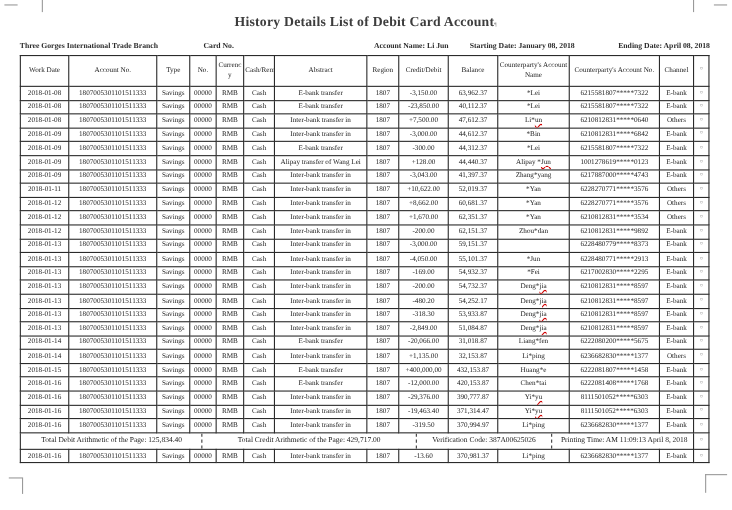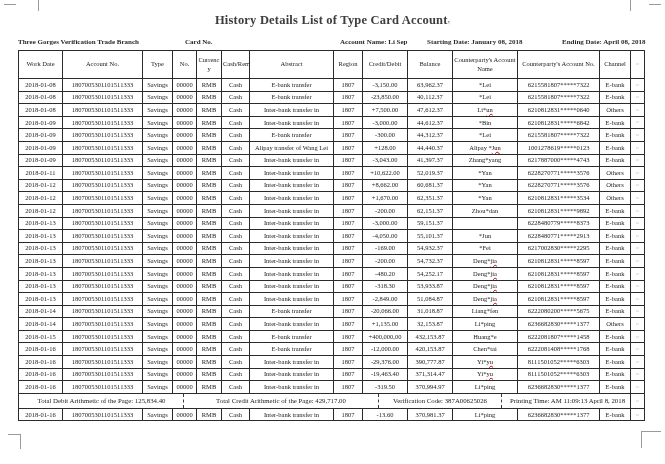--- a/index.html
+++ b/index.html
@@ -75,26 +75,26 @@
 
   <div class="cm v cm-tl-v"></div>
   <div class="cm h cm-tl-h"></div>
   <div class="cm v cm-tr-v"></div>
   <div class="cm h cm-tr-h"></div>
   <div class="cm v cm-bl-v"></div>
   <div class="cm h cm-bl-h"></div>
   <div class="cm v cm-br-v"></div>
   <div class="cm h cm-br-h"></div>
 
-  <div class="title"><span>History Details List of Type Card Account</span><span class="eol">¶</span></div>
+  <div class="title"><span>History Details List of Debit Card Account</span><span class="eol">¶</span></div>
 
   <div class="infobar">
-    <span class="inf-branch">Three Gorges Verification Trade Branch</span>
+    <span class="inf-branch">Three Gorges International Trade Branch</span>
     <span class="inf-card">Card No.</span>
-    <span class="inf-account">Account Name: Li Sep</span>
+    <span class="inf-account">Account Name: Li Jun</span>
     <span class="inf-start">Starting Date: January 08, 2018</span>
     <span class="inf-end">Ending Date: April 08, 2018</span>
   </div>
 
   <table class="stmt">
     <colgroup>
       <col style="width:44px">
         <col style="width:80px">
         <col style="width:30px">
       <col style="width:24px">

